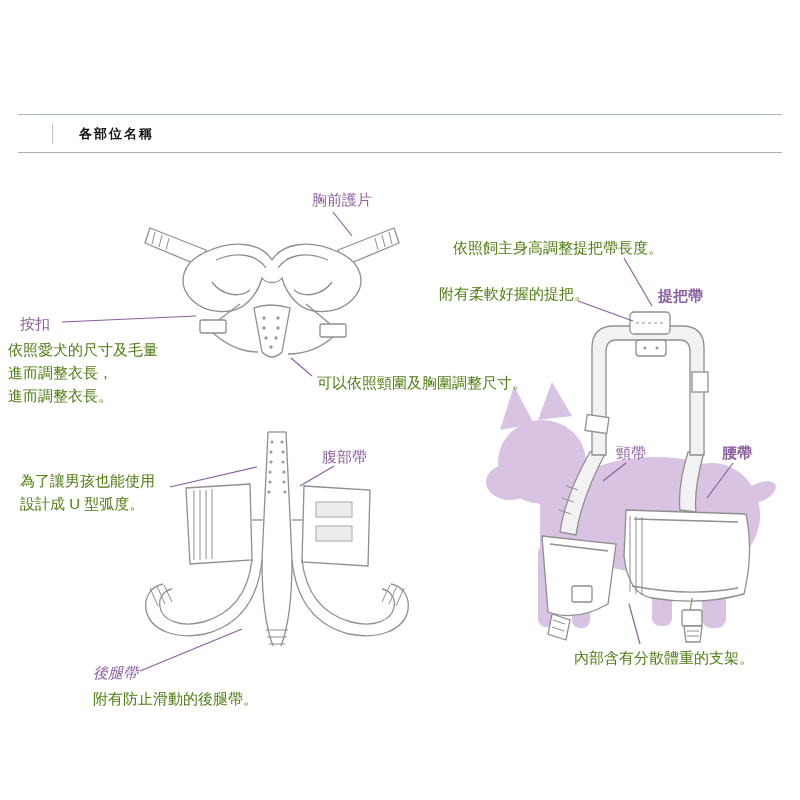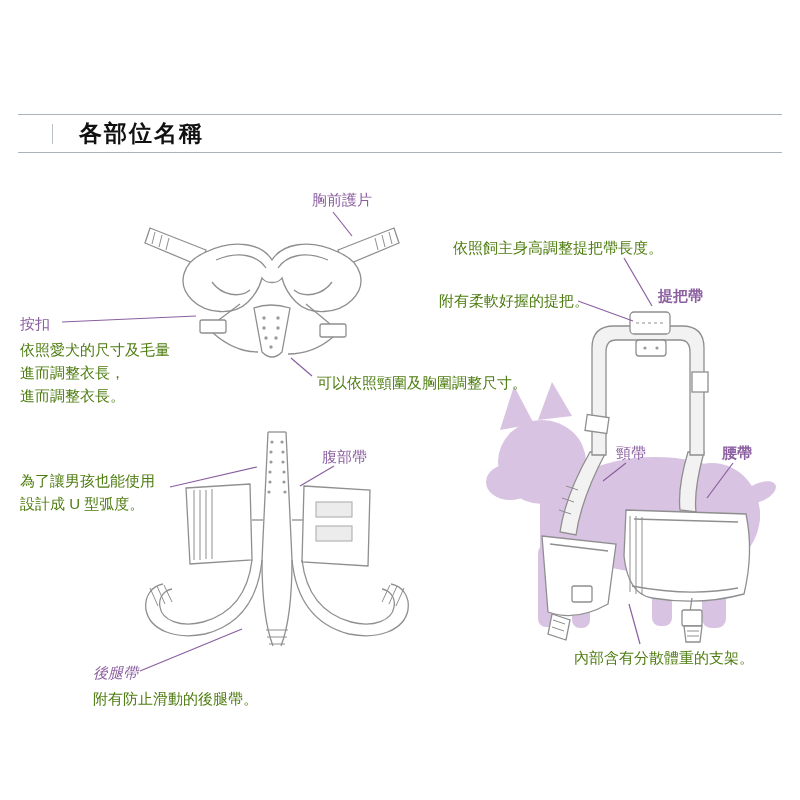--- a/index.html
+++ b/index.html
@@ -8,21 +8,21 @@
     width:800px; height:800px; position:relative; overflow:hidden;
     font-family:"Liberation Sans", sans-serif;
   }
   .header {
     position:absolute; left:18px; right:18px; top:114px; height:39px;
     border-top:1px solid #a9b3bc; border-bottom:1px solid #a9b3bc;
     display:flex; align-items:center;
   }
   .header .en { color:#1c3f6e; font-size:19px; }
   .header .sep { width:1px; height:20px; background:#b9c2c9; margin:0 26px 0 34px; }
-  .header .zh { color:#111; font-size:23px; font-weight:bold; letter-spacing:2px; }
+  .header .zh { color:#111; font-size:13px; font-weight:bold; letter-spacing:2px; }
 
   .label { position:absolute; color:#8b5fa0; font-size:15px; white-space:nowrap; }
   .note  { position:absolute; color:#4d7c0f;    font-size:15px; line-height:23px; white-space:nowrap; }
 
   svg.art { position:absolute; left:0; top:0; }
   .ln   { fill:none; stroke:#8f8f8f; stroke-width:1.3; }
   .fw   { fill:#ffffff; stroke:#8f8f8f; stroke-width:1.3; }
   .fg   { fill:#f2f2f2; stroke:#8f8f8f; stroke-width:1.3; }
   .fe   { fill:#ececec; stroke:#a8a8a8; stroke-width:1; }
   .hatch{ stroke:#8f8f8f; stroke-width:1; }
@@ -192,28 +192,28 @@
 </svg>
 
 <div class="label" style="left:312px; top:191px;">胸前護片</div>
 <div class="label" style="left:20px;  top:315px;">按扣</div>
 <div class="label" style="left:322px; top:448px;">腹部帶</div>
 <div class="label" style="left:93px;  top:664px;font-style:italic;">後腿帶</div>
 <div class="label" style="left:658px; top:287px;font-weight:bold;">提把帶</div>
 <div class="label" style="left:616px; top:444px;">頸帶</div>
 <div class="label" style="left:722px; top:444px;font-weight:bold;">腰帶</div>
 
-<div class="note" style="left:20px; top:338px;">
+<div class="note" style="left:8px; top:338px;">
   <span>依照愛犬的尺寸及毛量</span><br>
   <span>進而調整衣長，</span><br>
   <span>進而調整衣長。</span>
 </div>
 
 <div class="note" style="left:20px; top:469px;">
   <span>為了讓男孩也能使用</span><br>
   <span>設計成 U 型弧度。</span>
 </div>
 
 <div class="note" style="left:93px;  top:687px;">附有防止滑動的後腿帶。</div>
 <div class="note" style="left:453px; top:236px;">依照飼主身高調整提把帶長度。</div>
-<div class="note" style="left:419px; top:289px;padding-left:20px;">附有柔軟好握的提把。</div>
+<div class="note" style="left:419px; top:282px;padding-left:20px;">附有柔軟好握的提把。</div>
 <div class="note" style="left:317px; top:371px;">可以依照頸圍及胸圍調整尺寸。</div>
 <div class="note" style="left:574px; top:646px;">內部含有分散體重的支架。</div>
 
 </body></html>

